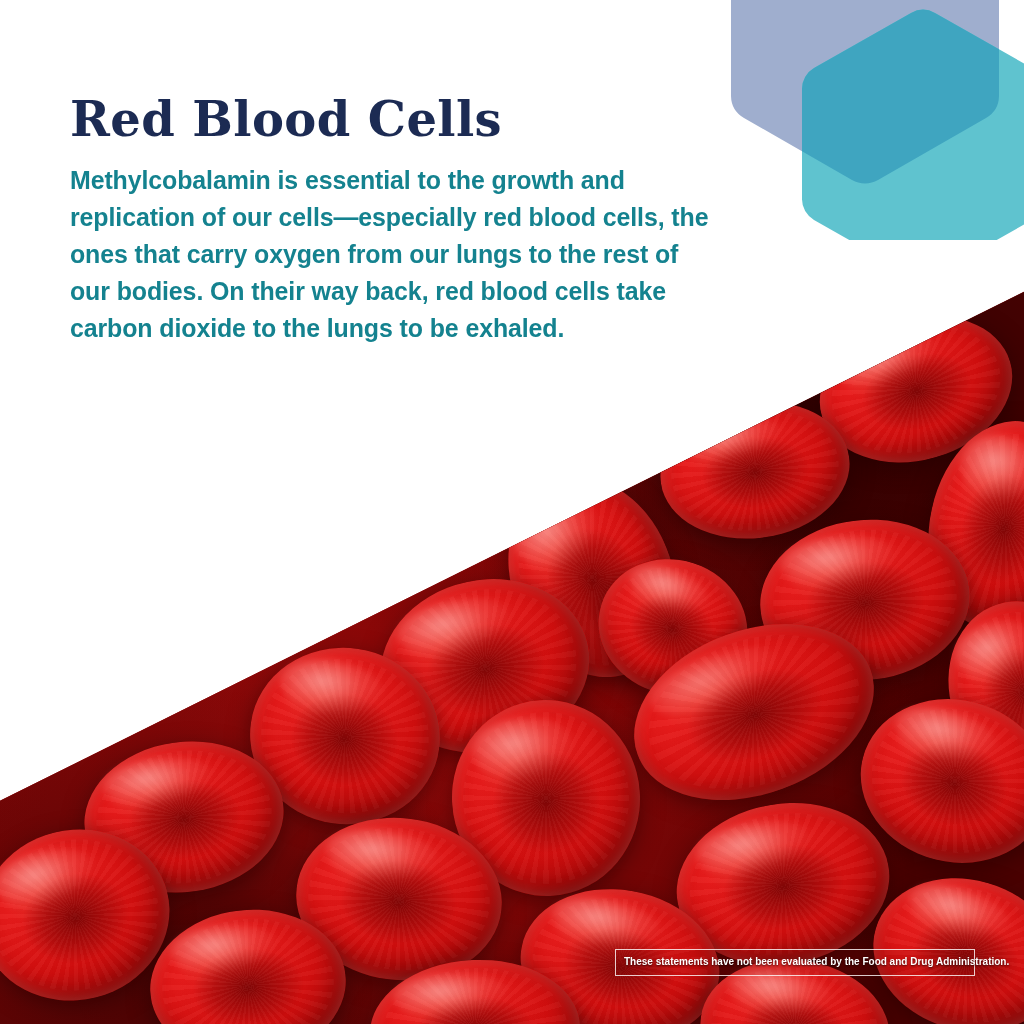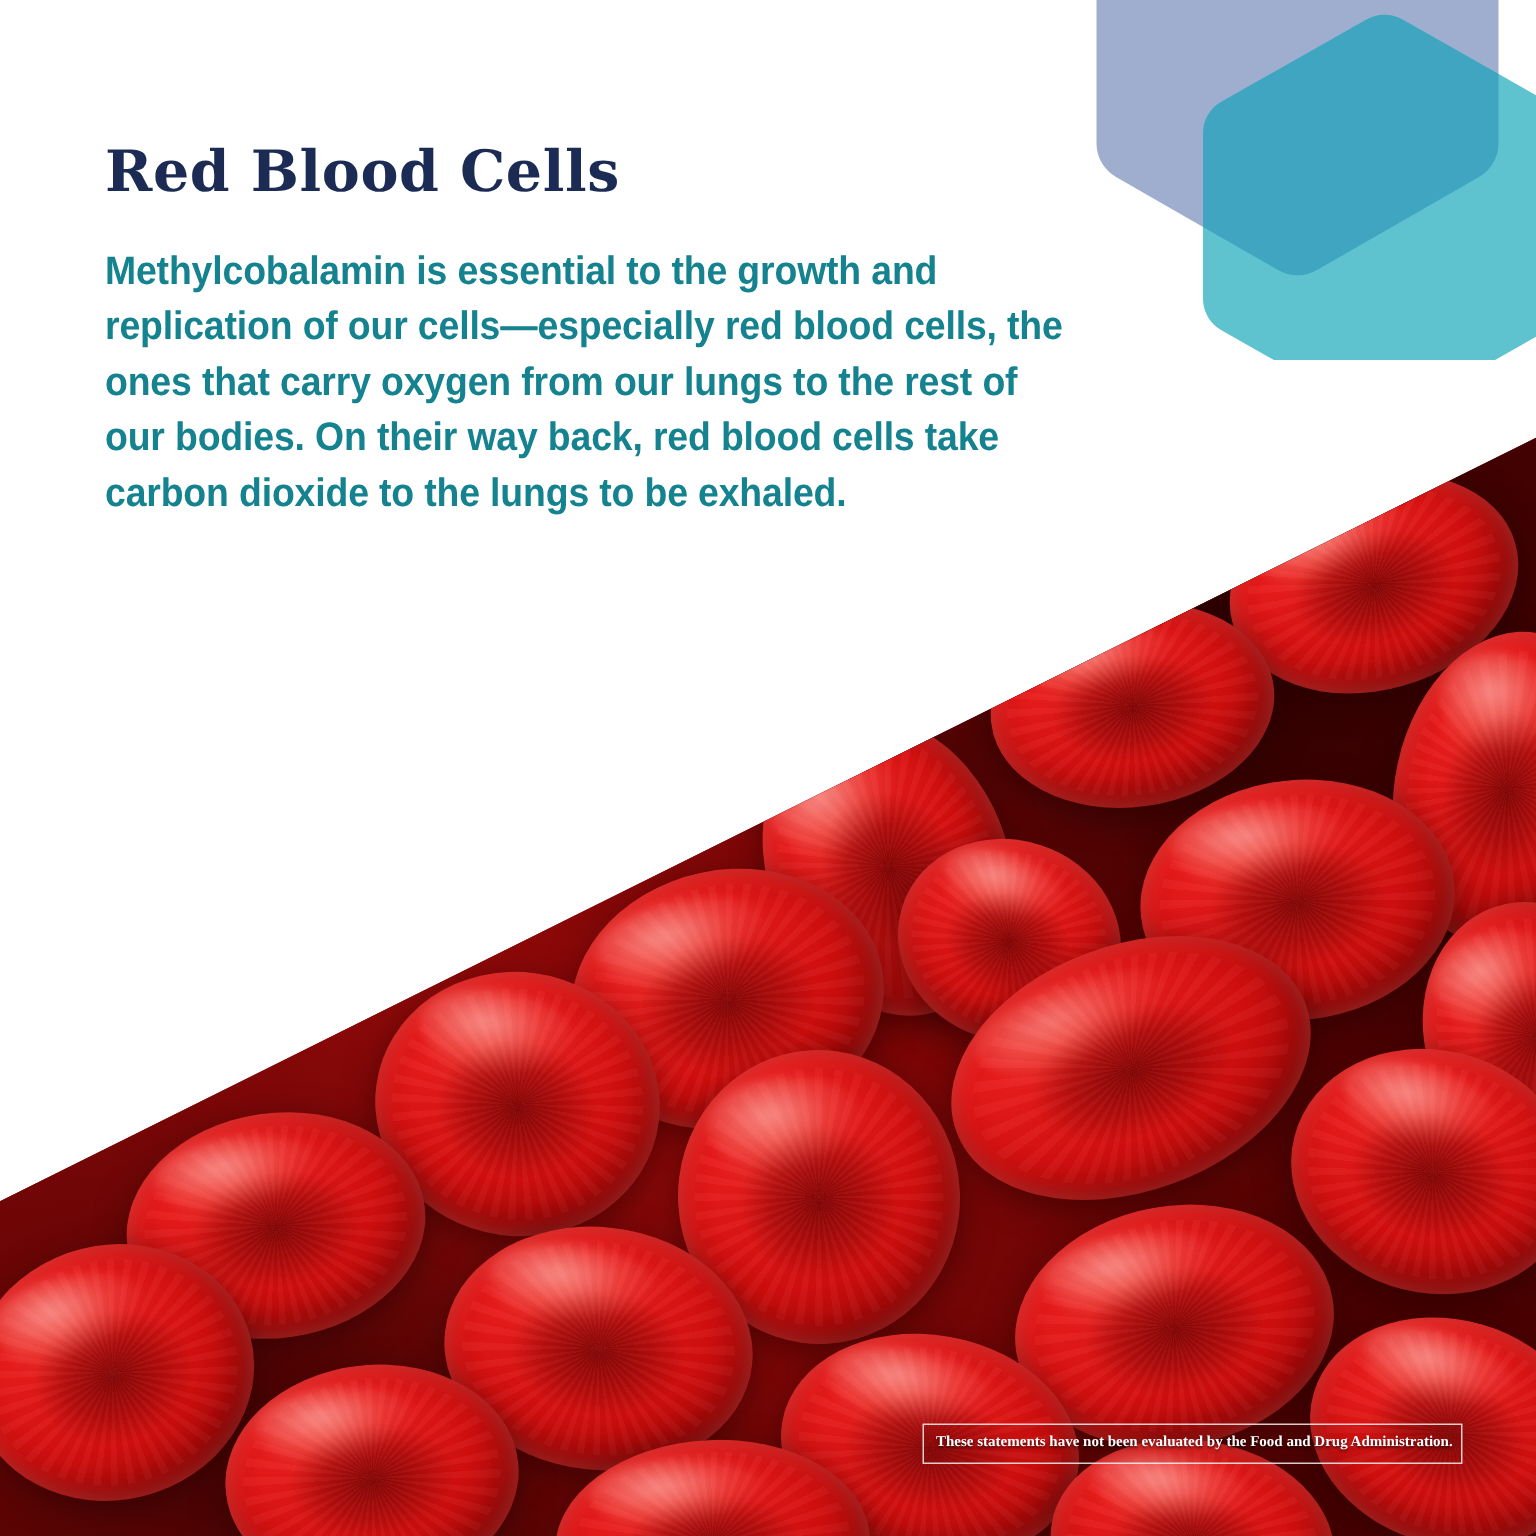--- a/index.html
+++ b/index.html
@@ -30,21 +30,21 @@
   }
   .hex-layer svg { display: block; }
 
   
   .headline {
     position: absolute;
     left: 70px;
     top: 94px;
     font-family: "DejaVu Serif", "Liberation Serif", serif;
     font-weight: bold;
-    font-size: 38px;
+    font-size: 48px;
     letter-spacing: 0.4px;
     line-height: 1.05;
     color: #1c2b53;
     margin: 0;
     white-space: nowrap;
   }
   .body-copy {
     position: absolute;
     left: 70px;
     top: 162px;
@@ -142,21 +142,21 @@
   
   .disclaimer {
     position: absolute;
     left: 615px;
     top: 949px;
     width: 360px;
     box-sizing: border-box;
     padding: 5px 8px 6px;
     border: 1px solid rgba(255,255,255,0.80);
     color: #ffffff;
-    font-family: Liberation Serif, serif;
+    font-family: Liberation Sans, sans-serif;
     font-size: 10px;
     font-weight: bold;
     line-height: 14px;
     text-align: center;
     text-shadow: 0 1px 2px rgba(0,0,0,0.65);
     background: rgba(120,5,5,0.12);
   }
   .disclaimer div { white-space: nowrap; }
 </style>
 </head>

